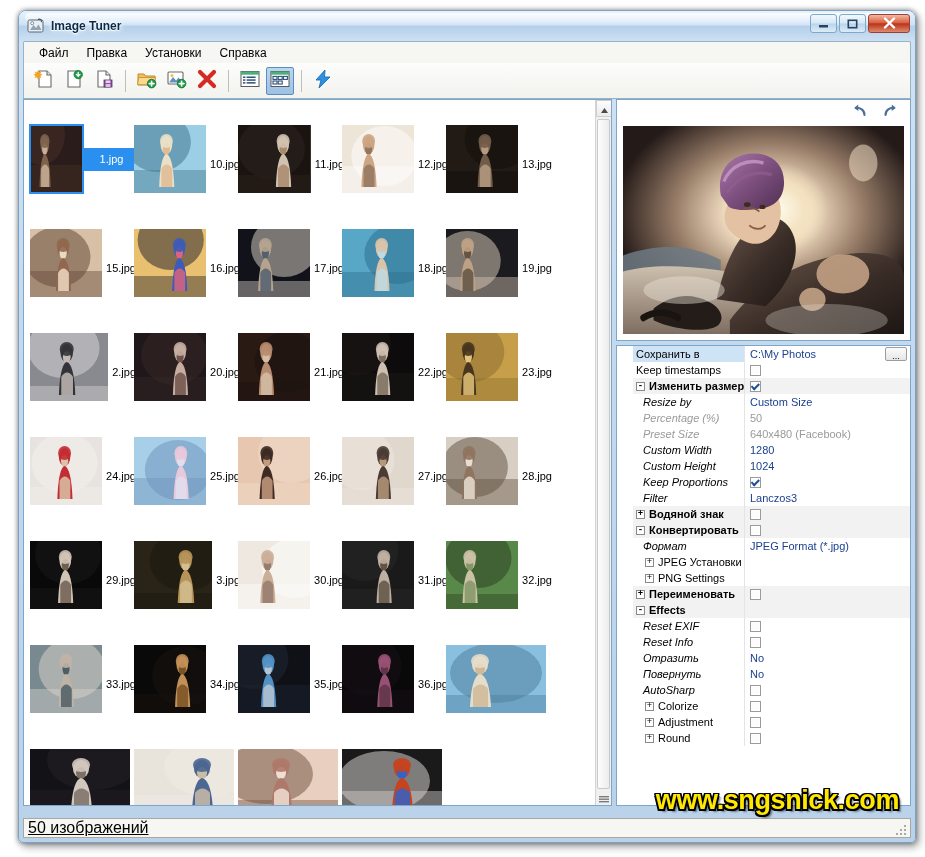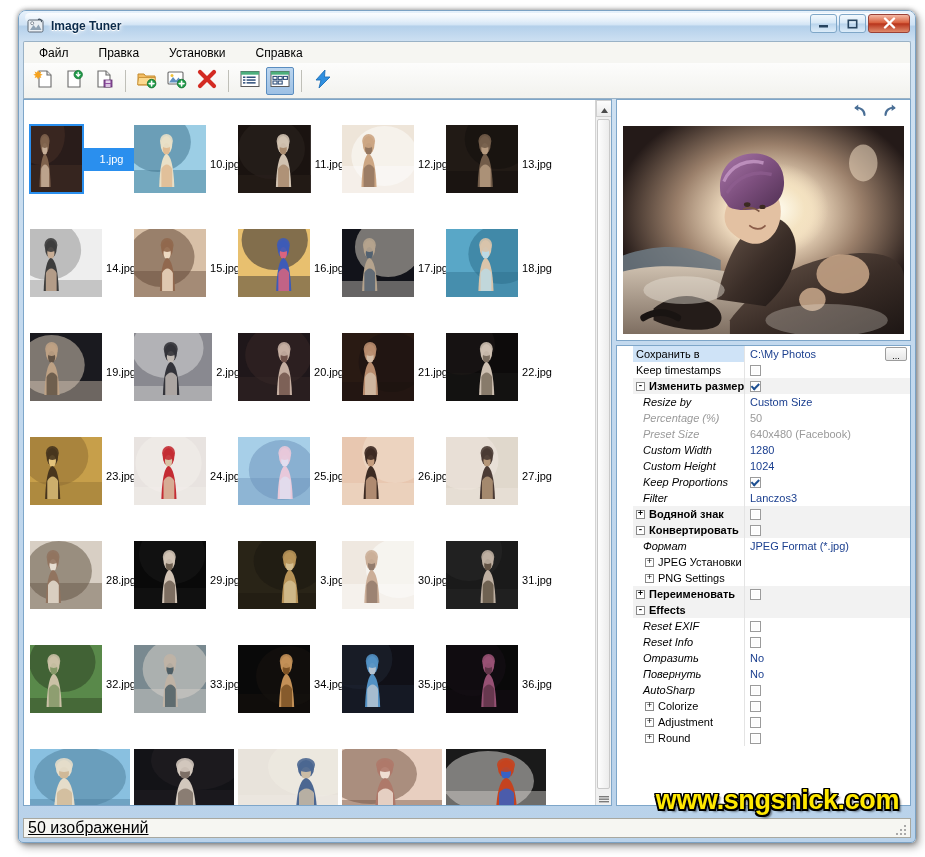--- a/index.html
+++ b/index.html
@@ -64,21 +64,20 @@
     background: linear-gradient(180deg,#f3b9a4 0%, #d9613f 45%, #b8351c 52%, #e08a6c 100%);
   }
 
   
   #menu-bar {
     height: 22px; margin:0 4px;
     background:#f6f6f2;
     border:1px solid #9ab2c6; border-bottom:none;
     display:flex; align-items:center; padding-left:6px;
     border-radius:2px 2px 0 0;
-    gap:12px;
   }
   .menu-item {
     font-size:12px; color:#000; padding:2px 9px; cursor:pointer;
   }
 
   
   #toolbar {
     height:36px; margin:0 4px;
     background: linear-gradient(180deg,#fdfdfc 0%,#f2f2ee 100%);
     border:1px solid #9ab2c6; border-top:none;
@@ -467,34 +466,20 @@
                 <ellipse cx="72" cy="14" rx="46" ry="30" fill="#120e0c" opacity="0.55"></ellipse>
                 <rect x="0" y="46" width="100" height="32" fill="#120e0c" opacity="0.45"></rect>
                 <ellipse cx="54" cy="20" rx="8" ry="9" fill="#7c6450"></ellipse>
                 <ellipse cx="54" cy="24" rx="5" ry="6" fill="#c8a98c"></ellipse>
                 <path d="M44 62 C45 40 49 30 54 29 C60 30 64 41 65 62 Z" fill="#7c6450"></path>
                 <path d="M47 44 C51 38 58 38 62 44 L62 62 L47 62 Z" fill="#c8a98c" opacity="0.85"></path>
                 <ellipse cx="54" cy="16" rx="9" ry="7" fill="#7c6450" opacity="0.9"></ellipse>
                 <rect width="100" height="68" fill="#221a16" opacity="0.1"></rect>
               </svg>
               <div class="thumb-label">13.jpg</div>
-            </div>
-            <div class="thumb-cell">
-              <svg viewBox="0 0 100 68" preserveAspectRatio="none" class="thumb-img">
-                <rect width="100" height="68" fill="#efefef"></rect>
-                <ellipse cx="25" cy="21" rx="46" ry="30" fill="#8a8a8a" opacity="0.55"></ellipse>
-                <rect x="0" y="51" width="100" height="32" fill="#8a8a8a" opacity="0.45"></rect>
-                <ellipse cx="29" cy="20" rx="8" ry="9" fill="#2a2a2a"></ellipse>
-                <ellipse cx="29" cy="24" rx="5" ry="6" fill="#c4a68c"></ellipse>
-                <path d="M19 62 C20 40 24 30 29 29 C35 30 39 41 40 62 Z" fill="#2a2a2a"></path>
-                <path d="M22 44 C26 38 33 38 37 44 L37 62 L22 62 Z" fill="#c4a68c" opacity="0.85"></path>
-                <ellipse cx="29" cy="16" rx="9" ry="7" fill="#2a2a2a" opacity="0.9"></ellipse>
-                <rect width="100" height="68" fill="#efefef" opacity="0.1"></rect>
-              </svg>
-              <div class="thumb-label">14.jpg</div>
             </div>
             <div class="thumb-cell">
               <svg viewBox="0 0 100 68" preserveAspectRatio="none" class="thumb-img">
                 <rect width="100" height="68" fill="#d8c0a8"></rect>
                 <ellipse cx="38" cy="28" rx="46" ry="30" fill="#5a3e2e" opacity="0.55"></ellipse>
                 <rect x="0" y="42" width="100" height="32" fill="#5a3e2e" opacity="0.45"></rect>
                 <ellipse cx="46" cy="20" rx="8" ry="9" fill="#8a5e44"></ellipse>
                 <ellipse cx="46" cy="24" rx="5" ry="6" fill="#f0dcc4"></ellipse>
                 <path d="M36 62 C37 40 41 30 46 29 C52 30 56 41 57 62 Z" fill="#8a5e44"></path>
                 <path d="M39 44 C43 38 50 38 54 44 L54 62 L39 62 Z" fill="#f0dcc4" opacity="0.85"></path>

